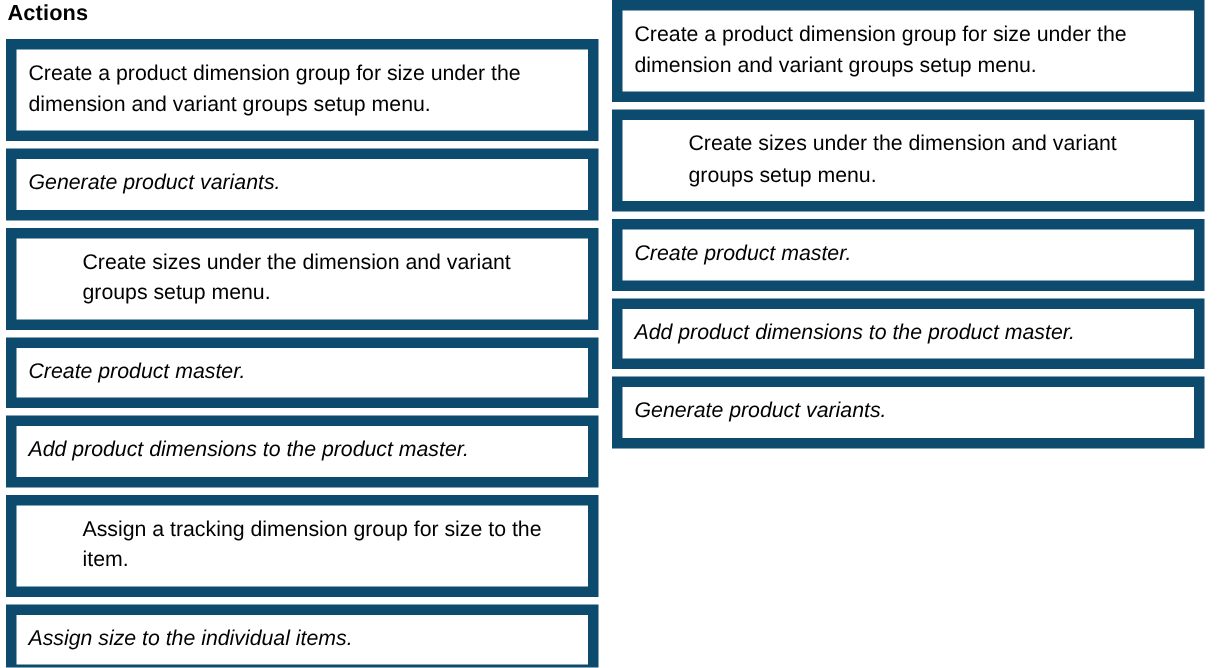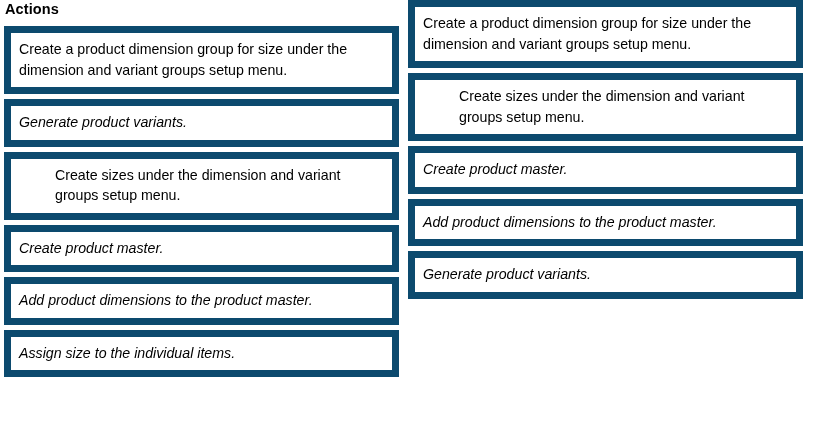--- a/index.html
+++ b/index.html
@@ -85,20 +85,21 @@
   <div class="columns">
 
     <div class="column col-actions">
       <div class="col-title">Actions</div>
       <div class="card-list">
         <div class="card three-line">Create a product dimension group for size under the dimension and variant  groups setup menu.</div>
         <div class="card one-line">Generate product variants.</div>
         <div class="card two-line">Create sizes under the dimension and variant groups setup menu.</div>
         <div class="card one-line">Create product master.</div>
         <div class="card one-line">Add product dimensions to the product master.</div>
+        <div class="card two-line">Assign a tracking dimension group for size to the item.</div>
         <div class="card one-line">Assign size to the individual items.</div>
       </div>
     </div>
 
     <div class="column col-answer">
       <div class="card-list">
         <div class="card three-line">Create a product dimension group for size under the dimension and variant  groups setup menu.</div>
         <div class="card two-line">Create sizes under the dimension and variant groups setup menu.</div>
         <div class="card one-line">Create product master.</div>
         <div class="card one-line">Add product dimensions to the product master.</div>

